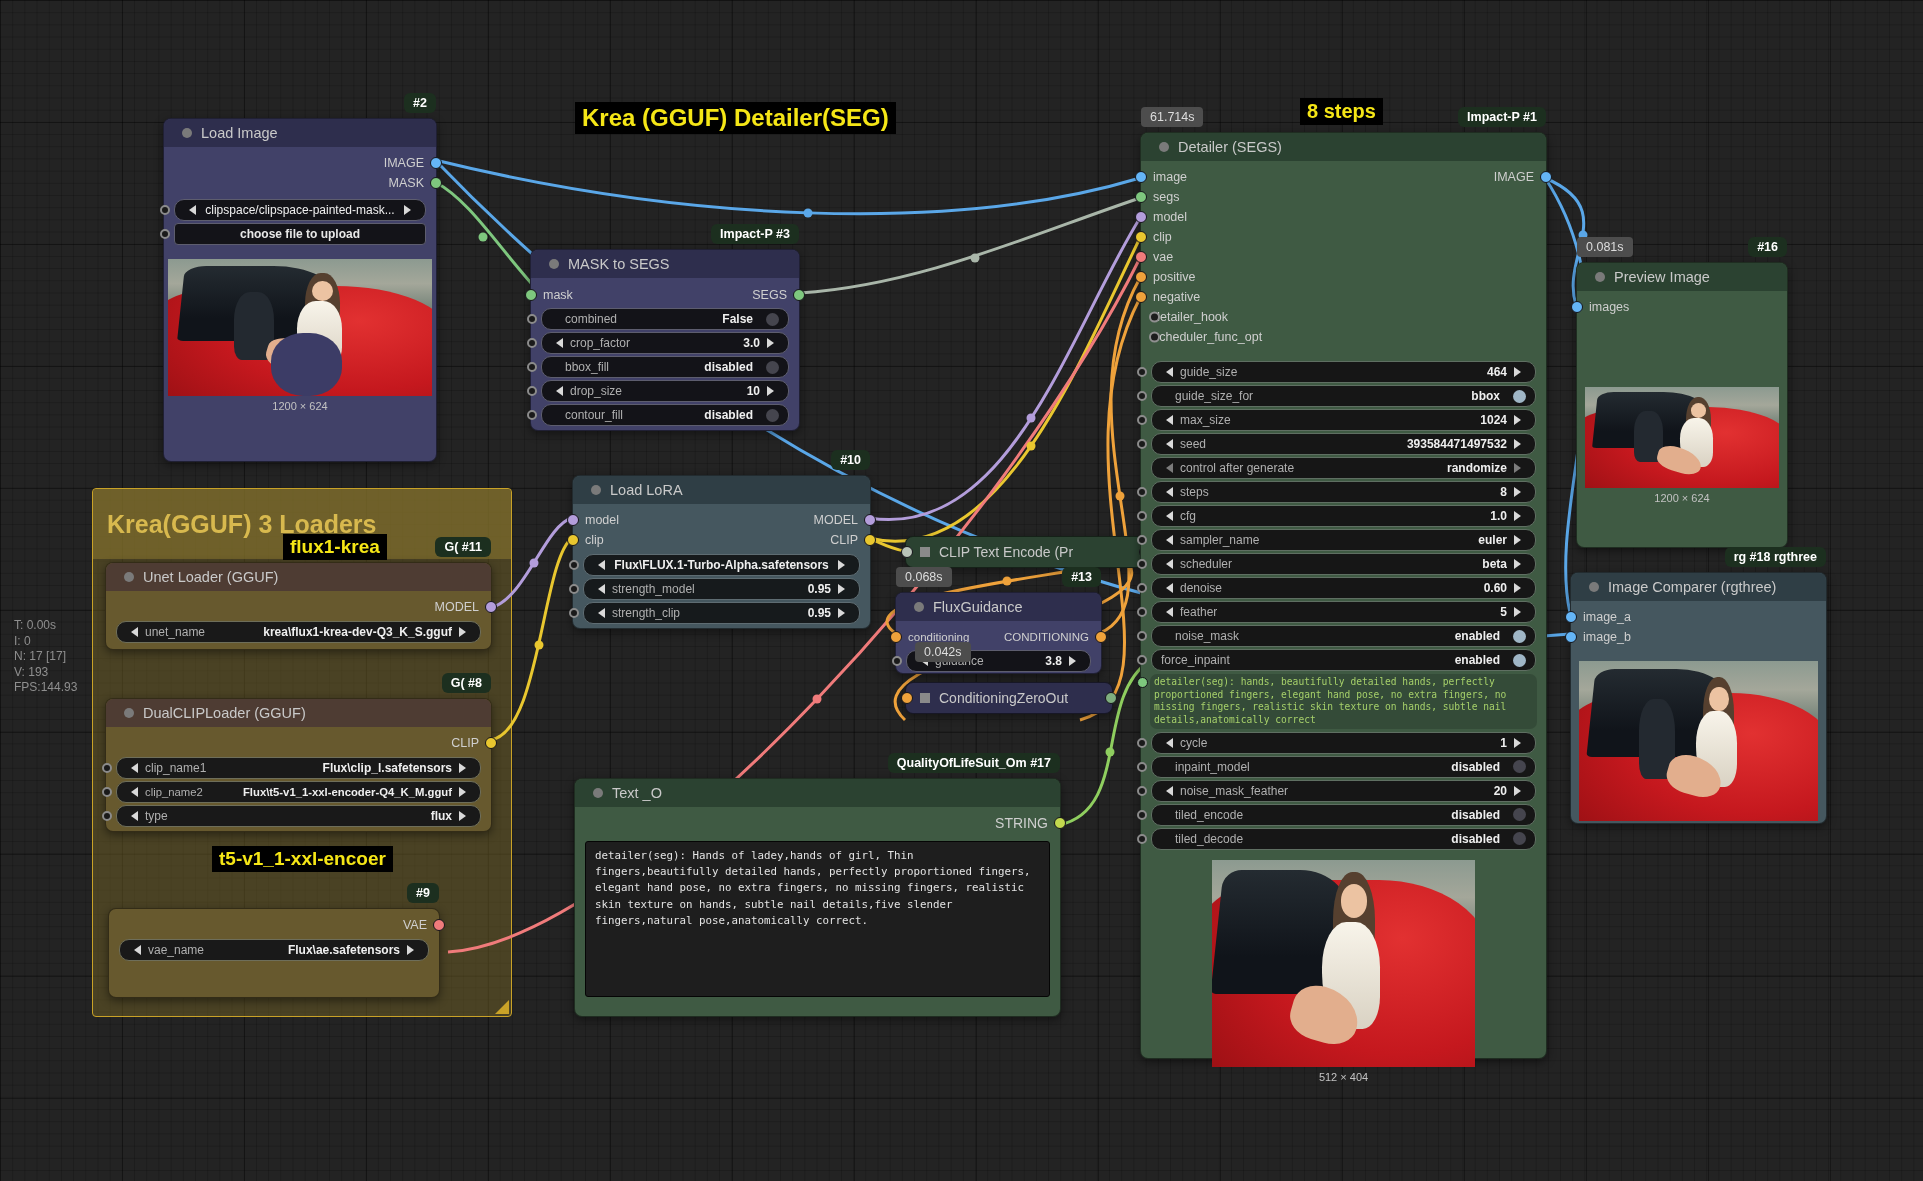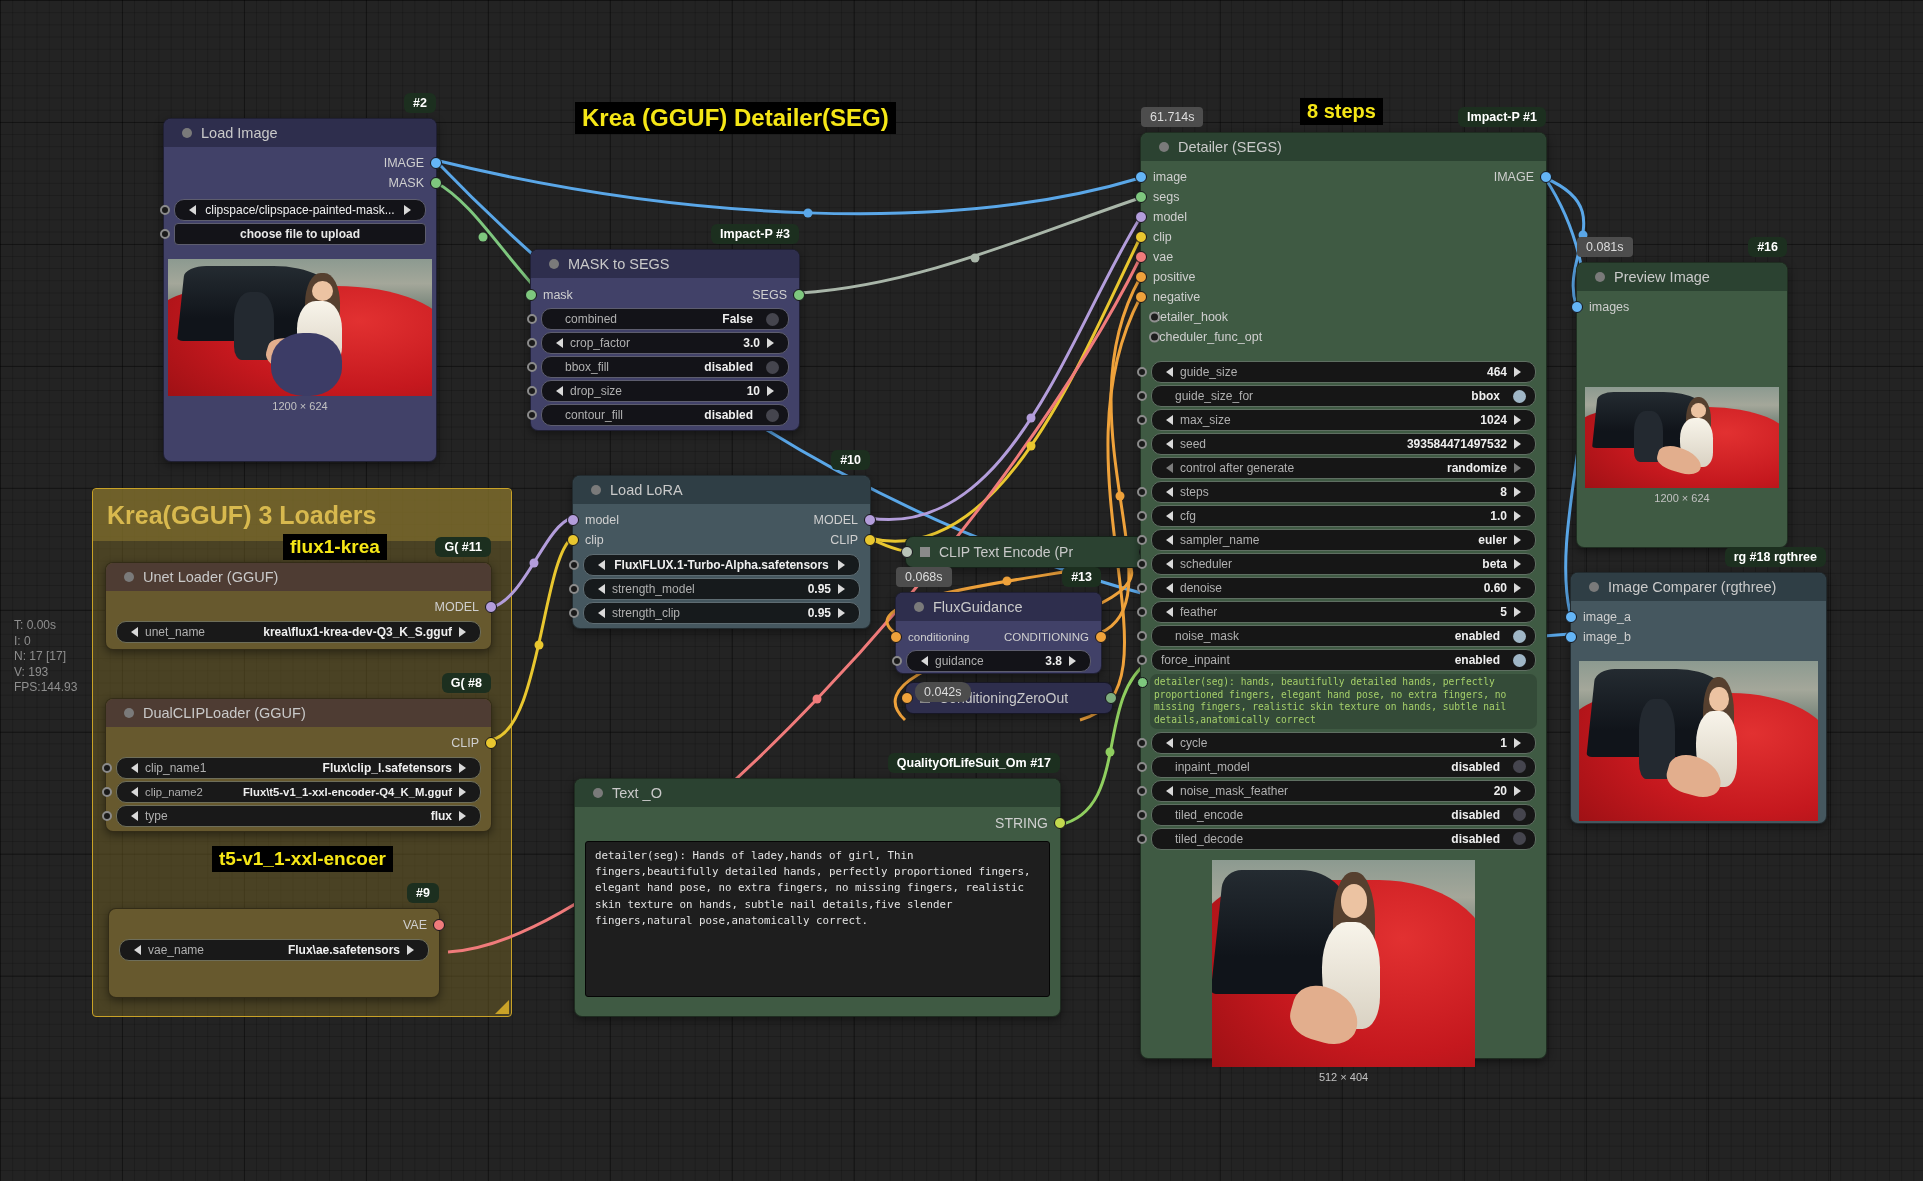--- a/index.html
+++ b/index.html
@@ -15,21 +15,21 @@
     background-size:122px 122px,122px 122px,12.2px 12.2px,12.2px 12.2px;
     color:#ccc;
   }
   
   #wires{position:absolute;inset:0;z-index:2;pointer-events:none;}
   #wires path{fill:none;stroke-width:3;}
   
   .group{position:absolute;z-index:1;border:1px solid #c9a227;border-radius:4px;
     background:rgba(118,100,38,.48);}
   .group-title{height:52px;background:rgba(142,122,48,.55);display:flex;align-items:center;
-    padding:0 14px;font-size:25px;font-weight:bold;color:#d8b94e;border-radius:4px 4px 0 0;}
+    padding:9px 14px;font-size:25px;font-weight:bold;color:#d8b94e;border-radius:4px 4px 0 0;}
   .group-resize{position:absolute;right:2px;bottom:2px;width:0;height:0;
     border-left:14px solid transparent;border-bottom:14px solid #c9a227;}
   
   .node{position:absolute;z-index:3;border-radius:8px;border:1px solid rgba(0,0,0,.5);
     box-shadow:0 3px 10px rgba(0,0,0,.45);font-size:12px;}
   .titlebar{height:28px;display:flex;align-items:center;gap:9px;padding:0 18px;
     border-radius:7px 7px 0 0;font-size:14.5px;color:#c9c9c9;}
   .tdot{width:10px;height:10px;border-radius:50%;background:#7a7a7a;flex:0 0 auto;}
   .tsquare{width:10px;height:10px;background:#8a8a8a;flex:0 0 auto;}
   .navy{background:#414168;} .navy .titlebar{background:#2e2e4d;}
@@ -405,21 +405,21 @@
     </div>
     <div class="widget ringed" style="margin-top:3px;">
       <span class="arrL"></span>
       <span class="wlabel">guidance</span>
       <span class="wvalue">3.8</span>
       <span class="arrR"></span>
     </div>
   </div>
 </div>
 
-<div class="badge time" style="position:absolute;left:915px;top:682px;z-index:4;border-radius:9px;">0.042s</div>
+<div class="badge time" style="position:absolute;left:915px;top:642px;z-index:4;">0.042s</div>
 <div class="collapsed navy" style="left:905px;top:682px;width:178px;">
   <span class="tsquare"></span>
   <span>ConditioningZeroOut</span>
   <span class="cport pl c-cond"></span>
   <span class="cport pr c-greenish"></span>
 </div>
 
 <div class="node green" style="left:1140px;top:132px;width:405px;height:925px;">
   <div class="badge time">61.714s</div>
   <div class="badge id">Impact-P  #1</div>

